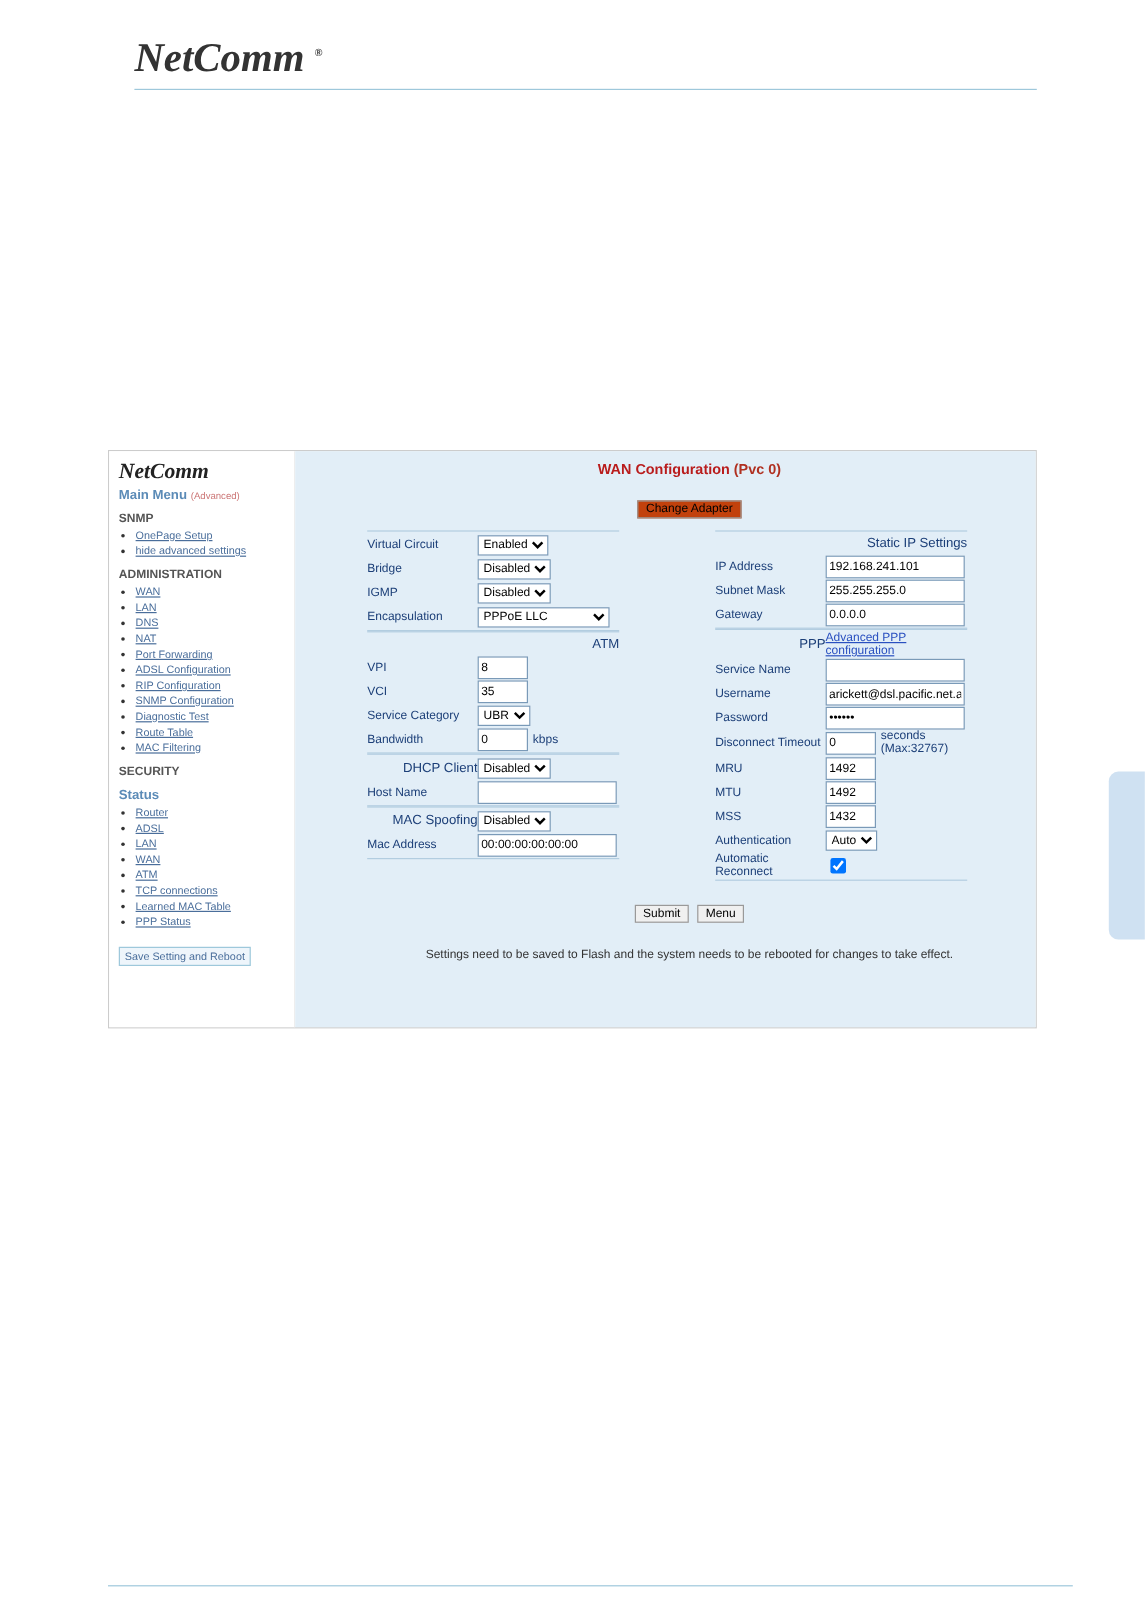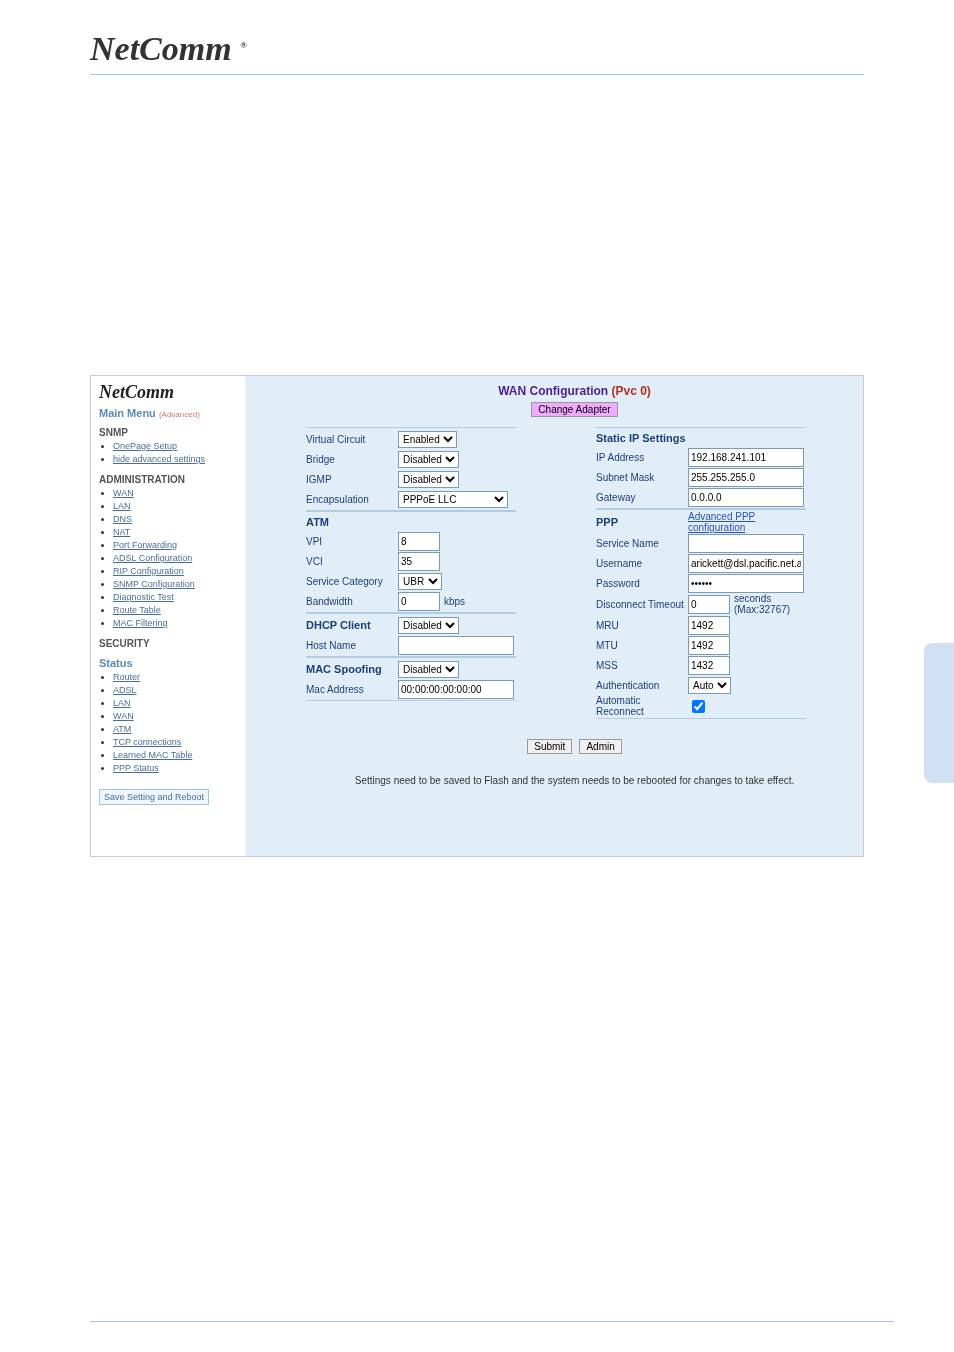--- a/index.html
+++ b/index.html
@@ -15,20 +15,21 @@
   .logo-top {
     font-family: 'Brush Script MT', cursive;
     font-style: italic;
     font-size: 34px;
     font-weight: bold;
     color: #333;
     letter-spacing: 0px;
     position: relative;
     padding-bottom: 6px;
     border-bottom: 1px solid #9ec8db;
+    margin-left: 22px;
   }
   .logo-top sup {
     font-size: 9px;
     vertical-align: super;
   }
   .screenshot-wrap {
     margin-top: 300px;
     margin-bottom: 300px;
     border: 1px solid #ccc;
     display: flex;
@@ -92,41 +93,42 @@
     flex: 1;
     background: #e2eef7;
     padding: 8px 20px 20px 60px;
     position: relative;
   }
   .wan-title {
     text-align: center;
     font-weight: bold;
     font-size: 12px;
   }
-  .wan-title .w1 { color: #4c1d95; }
+  .wan-title .w1 { color: #b91c1c; }
   .wan-title .w2 { color: #b03020; }
   .change-adapter-btn {
     display: block;
-    margin: 4px auto 10px auto;
+    margin: 19px auto 10px auto;
     font-size: 10px;
     padding: 1px 6px;
     border: 1px solid #999;
-    background: #f0abfc;
+    background: #c2410c;
   }
   .grid {
     display: flex;
     gap: 80px;
   }
   .col { width: 210px; }
   .group { border-top: 1px solid #b2cde0; border-bottom: 1px solid #b2cde0; padding:1px 0;}
   .ghead {
     color: #1c3f78;
-    font-weight: bold;
+    font-weight: normal;
     font-size: 11px;
     padding: 3px 0;
+    text-align: right;
   }
   .row {
     display: flex;
     align-items: center;
     min-height: 20px;
     font-size: 10px;
     color: #1c3f78;
   }
   .row .label { width: 92px; flex-shrink: 0; }
   .row select, .row input[type=text], .row input[type=password] {
@@ -357,21 +359,21 @@
                   <span class="label">Automatic Reconnect</span>
                   <input type="checkbox" checked="" style="">
                 </div>
               </div>
           </div>
         </div>
       </div>
 
       <div class="submit-row">
         <button>Submit</button>
-        <button>Admin</button>
+        <button>Menu</button>
       </div>
       <div class="footnote">Settings need to be saved to Flash and the system needs to be rebooted for changes to take effect.</div>
     </div>
   </div>
 </div>
 
 <div class="side-tab"></div>
 <div class="bottom-border"></div>
 
 </body></html>

